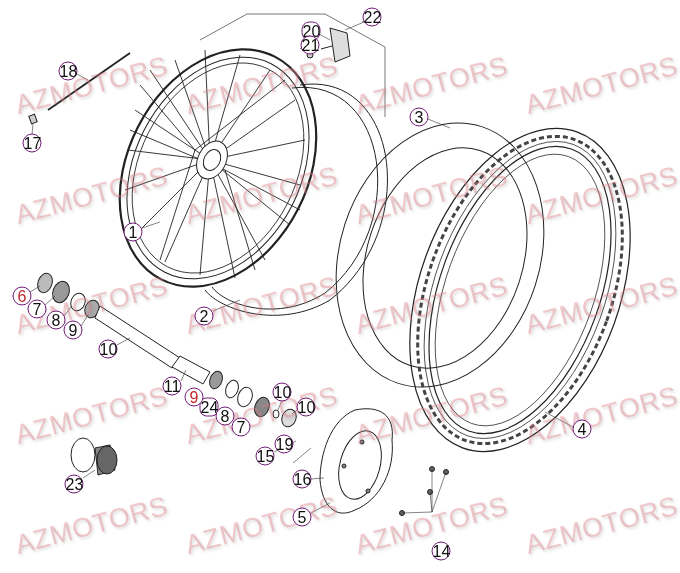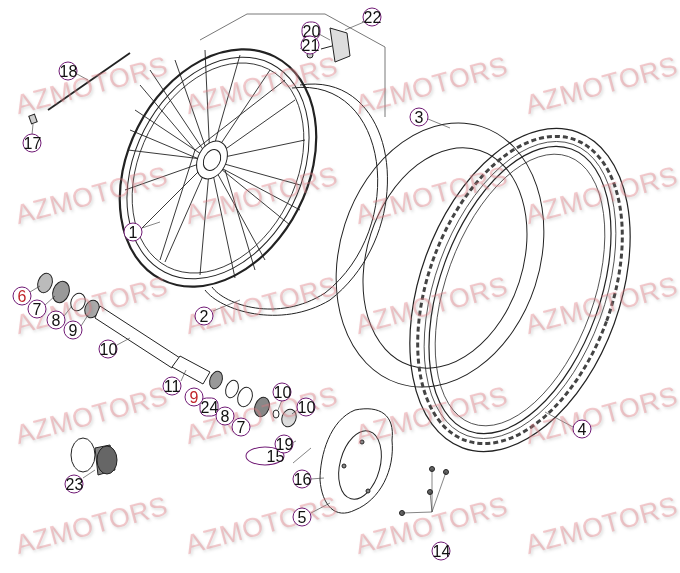--- a/index.html
+++ b/index.html
@@ -193,21 +193,21 @@
   <div class="callout" style="left:302px; top:517px;">5</div>
   <div class="callout red" style="left:22px; top:296px;">6</div>
   <div class="callout" style="left:37px; top:309px;">7</div>
   <div class="callout" style="left:56px; top:320px;">8</div>
   <div class="callout" style="left:73px; top:330px;">9</div>
   <div class="callout" style="left:108px; top:349px;">10</div>
   <div class="callout" style="left:172px; top:386px;">11</div>
   <div class="callout" style="left:282px; top:392px;">10</div>
   <div class="callout" style="left:306px; top:407px;">10</div>
   <div class="callout" style="left:441px; top:515px;margin-top:36px;">14</div>
-  <div class="callout" style="left:265px; top:456px;padding-left:20px;">15</div>
+  <div class="callout" style="left:265px; top:456px;">15</div>
   <div class="callout" style="left:302px; top:479px;">16</div>
   <div class="callout" style="left:32px; top:143px;">17</div>
   <div class="callout" style="left:68px; top:71px;">18</div>
   <div class="callout" style="left:284px; top:444px;">19</div>
   <div class="callout" style="left:311px; top:31px;border-radius:8px;">20</div>
   <div class="callout" style="left:292px; top:45px;margin-left:18px;">21</div>
   <div class="callout" style="left:372px; top:17px;">22</div>
   <div class="callout" style="left:74px; top:484px;">23</div>
   <div class="callout" style="left:209px; top:407px;border-radius:7px;">24</div>
   <div class="callout" style="left:241px; top:427px;">7</div>

